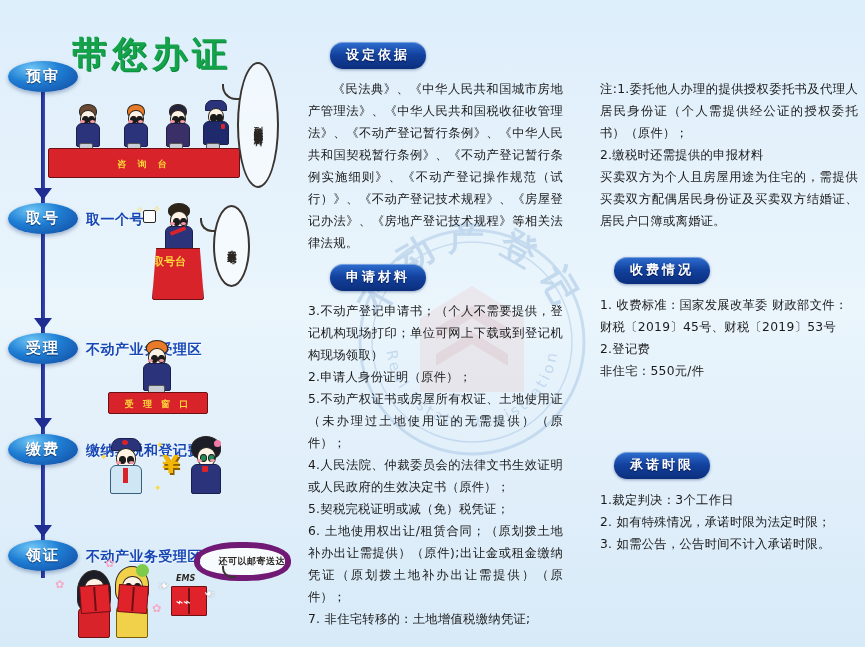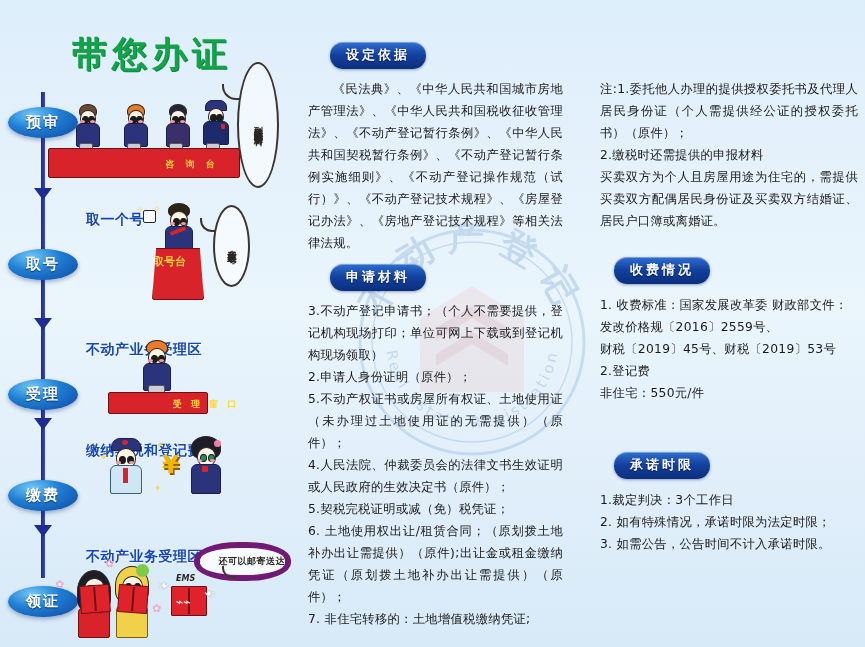--- a/index.html
+++ b/index.html
@@ -32,21 +32,21 @@
   }
   .arrow{
     position:absolute;left:34px;width:0;height:0;
     border-left:9px solid transparent;border-right:9px solid transparent;
     border-top:12px solid #1f2d93;
   }
   .step{
     position:absolute;left:8px;width:70px;height:31px;border-radius:50%;
     background:radial-gradient(ellipse at 34% 24%,#6fc6f5 0%,#1f7fd4 42%,#10479e 100%);
     box-shadow:0 2px 4px rgba(10,40,100,.35);
-    display:flex;align-items:center;justify-content:center;margin-top:46px;
+    display:flex;align-items:center;justify-content:center;
   }
   .step span{
     color:#fff;font-size:15px;font-weight:bold;letter-spacing:2px;
     text-shadow:0 1px 1px rgba(0,30,80,.8);
   }
   .step-text{
     position:absolute;color:#1746b5;font-size:14px;font-weight:bold;
     letter-spacing:.5px;white-space:nowrap;
     text-shadow:.5px .5px 0 rgba(255,255,255,.7);
   }
@@ -67,21 +67,21 @@
     background:rgba(255,255,255,.8);
     display:flex;align-items:center;justify-content:flex-end;
   }
   .bubble-h span{font-size:9px;font-weight:bold;color:#2b2622;letter-spacing:.5px;}
   .bubble-tail{position:absolute;border:2px solid #3a3530;border-top:none;border-right:none;}
 
   
   .desk{position:absolute;background:#d8232a;border:1.5px solid #6d1014;border-radius:2px;}
   .desk-label{
     position:absolute;color:#ffd83a;font-size:9px;font-weight:bold;letter-spacing:4px;
-    width:100%;text-align:center;margin-left:48px;
+    width:100%;text-align:center;
   }
   .clerk{position:absolute;}
   .head{position:absolute;border-radius:48% 48% 46% 46%;background:#fff3e6;border:1.5px solid #2d2721;}
   .hair{position:absolute;border-radius:50% 50% 40% 40%;border:1.5px solid #2d2721;}
   .body-s{position:absolute;border-radius:6px 6px 2px 2px;background:#2b347a;border:1.5px solid #1a1f4d;}
   .cheek{position:absolute;width:5px;height:3px;border-radius:50%;background:#f79aa8;}
   .eye{position:absolute;width:5px;height:6px;border-radius:50%;background:#1b1b1b;border:1px solid #1b1b1b;}
   .cap{position:absolute;background:#2b347a;border:1.5px solid #1a1f4d;border-radius:7px 7px 0 0;}
   .mic{position:absolute;width:12px;height:7px;background:#c9ced6;border:1px solid #555;border-radius:2px;}
   .yen{
@@ -354,21 +354,20 @@
       <div class="body-text">注:1.委托他人办理的提供授权委托书及代理人居民身份证（个人需提供经公证的授权委托书）（原件）；</div>
       <div class="body-text">2.缴税时还需提供的申报材料</div>
       <div class="body-text">买卖双方为个人且房屋用途为住宅的，需提供买卖双方配偶居民身份证及买卖双方结婚证、居民户口簿或离婚证。</div>
     </div>
 
     <div class="blk" style="top:257px;left:14px">
       <span class="badge">收费情况</span>
     </div>
     <div class="blk" style="top:294px;left:0;width:258px">
       <div class="body-text">1. 收费标准：国家发展改革委 财政部文件：</div>
-      <div class="body-text">发改价格规〔2016〕2559号、</div>
       <div class="body-text">财税〔2019〕45号、财税〔2019〕53号</div>
       <div class="body-text">2.登记费</div>
       <div class="body-text">非住宅：550元/件</div>
     </div>
 
     <div class="blk" style="top:452px;left:14px">
       <span class="badge">承诺时限</span>
     </div>
     <div class="blk" style="top:489px;left:0;width:258px">
       <div class="body-text">1.裁定判决：3个工作日</div>

